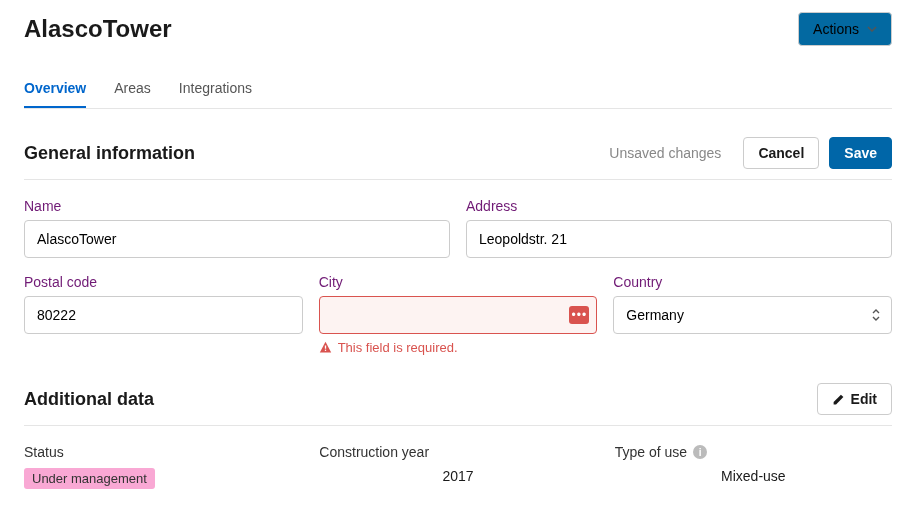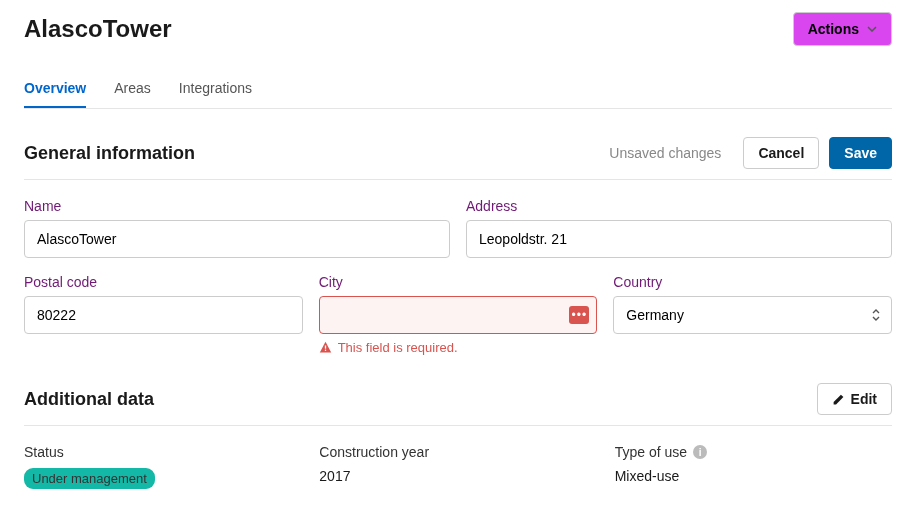--- a/index.html
+++ b/index.html
@@ -1,19 +1,19 @@
 <!DOCTYPE html>
 <html><head>
   <meta charset="utf-8">
   <style>
     * { margin: 0; padding: 0; box-sizing: border-box; }
     body { font-family: -apple-system, BlinkMacSystemFont, "Segoe UI", Helvetica, Arial, sans-serif; background: #fff; color: #1a1a1a; padding: 12px 24px; width: 916px; }
     .header-row { display: flex; justify-content: space-between; align-items: center; margin-bottom: 24px; }
     .page-title { font-size: 24px; font-weight: 700; }
-    .actions-btn { background: #d946ef; border: 1px solid #ccc; border-radius: 4px; padding: 8px 14px; font-size: 14px; font-weight: 700; cursor: pointer; display: flex; align-items: center; gap: 8px; }
+    .actions-btn { background: #0369a1; border: 1px solid #ccc; border-radius: 4px; padding: 8px 14px; font-size: 14px; font-weight: 400; cursor: pointer; display: flex; align-items: center; gap: 8px; }
     .actions-btn svg { width: 10px; height: 6px; }
     .tabs { display: flex; gap: 28px; border-bottom: 1px solid #e5e5e5; }
     .tab { padding: 10px 0; font-size: 14px; color: #555; cursor: pointer; border-bottom: 2px solid transparent; }
     .tab.active { color: #0066cc; font-weight: 600; border-bottom-color: #0066cc; }
     .section-header { display: flex; justify-content: space-between; align-items: center; margin-top: 28px; margin-bottom: 4px; }
     .section-title { font-size: 18px; font-weight: 700; }
     .section-actions { display: flex; gap: 10px; align-items: center; }
     .unsaved { color: #888; font-size: 14px; margin-right: 12px; }
     .btn { border-radius: 4px; padding: 7px 14px; font-size: 14px; font-weight: 600; cursor: pointer; }
     .btn-default { background: #fff; border: 1px solid #ccc; color: #1a1a1a; }
@@ -25,22 +25,22 @@
     .field-label { font-size: 14px; color: #701a75; }
     .text-input { border: 1px solid #ccc; border-radius: 4px; padding: 8px 12px; font-size: 14px; width: 100%; height: 38px; }
     .text-input.error { border: 1px solid #d9534f; background: #fdf3f2; }
     .field-error { color: #d9534f; font-size: 13px; display: flex; align-items: center; gap: 6px; }
     .select-wrap { position: relative; }
     .select-wrap .caret { position: absolute; right: 12px; top: 50%; transform: translateY(-50%); pointer-events: none; }
     .span-3 { grid-column: span 3; }
     .span-2 { grid-column: span 2; }
     .info-grid { display: grid; grid-template-columns: repeat(3, 1fr); gap: 18px; }
     .info-label { font-size: 14px; color: #333; margin-bottom: 8px; display: flex; align-items: center; gap: 6px; }
-    .info-value { font-size: 14px; color: #1a1a1a; }
-    .badge { display: inline-block; background: #14b8a6; padding: 3px 8px; border-radius: 9px; font-size: 13px; color: #333; }
+    .info-value { font-size: 14px; color: #1a1a1a; text-align: center; }
+    .badge { display: inline-block; background: #f9a8d4; padding: 3px 8px; border-radius: 3px; font-size: 13px; color: #333; }
     .info-icon { display: inline-flex; width: 14px; height: 14px; border-radius: 50%; background: #bbb; color: #fff; font-size: 10px; align-items: center; justify-content: center; font-weight: 700; }
     .lastpass-icon { position: absolute; right: 8px; top: 50%; transform: translateY(-50%); width: 20px; height: 18px; background: #d9534f; border-radius: 3px; display: flex; align-items: center; justify-content: center; color: #fff; font-size: 12px; letter-spacing: 1px; }
     .input-wrap { position: relative; }
   </style>
 </head>
 <body>
 
 <div class="header-row">
   <h1 class="page-title">AlascoTower</h1>
   <button class="actions-btn">

